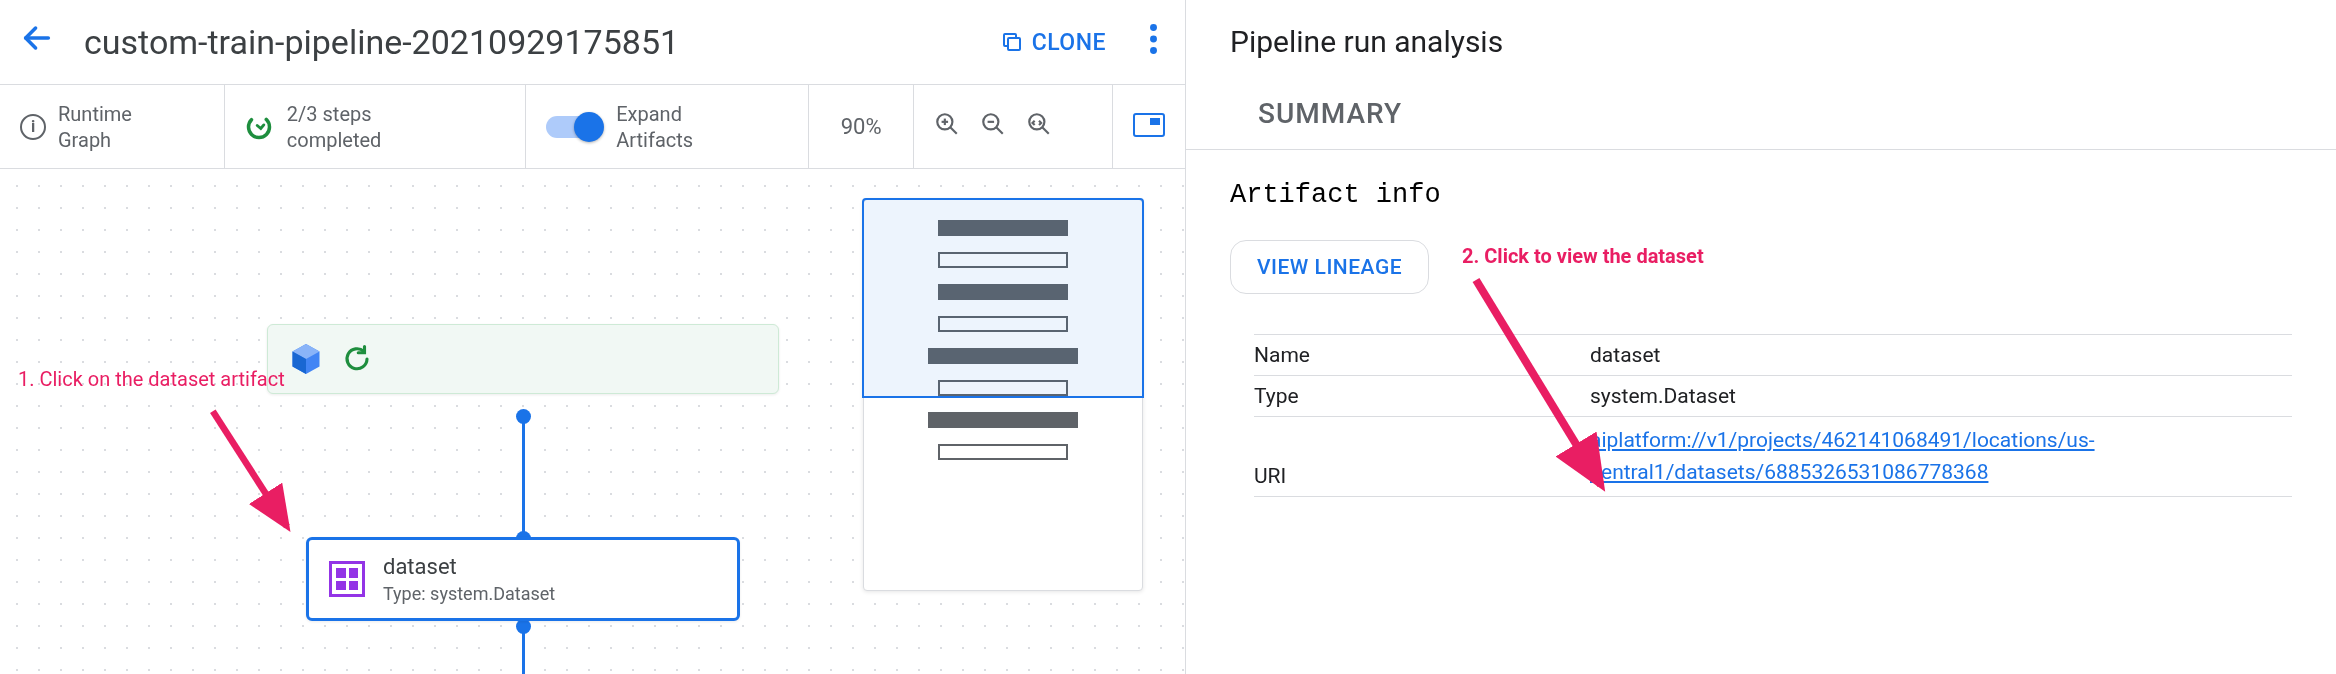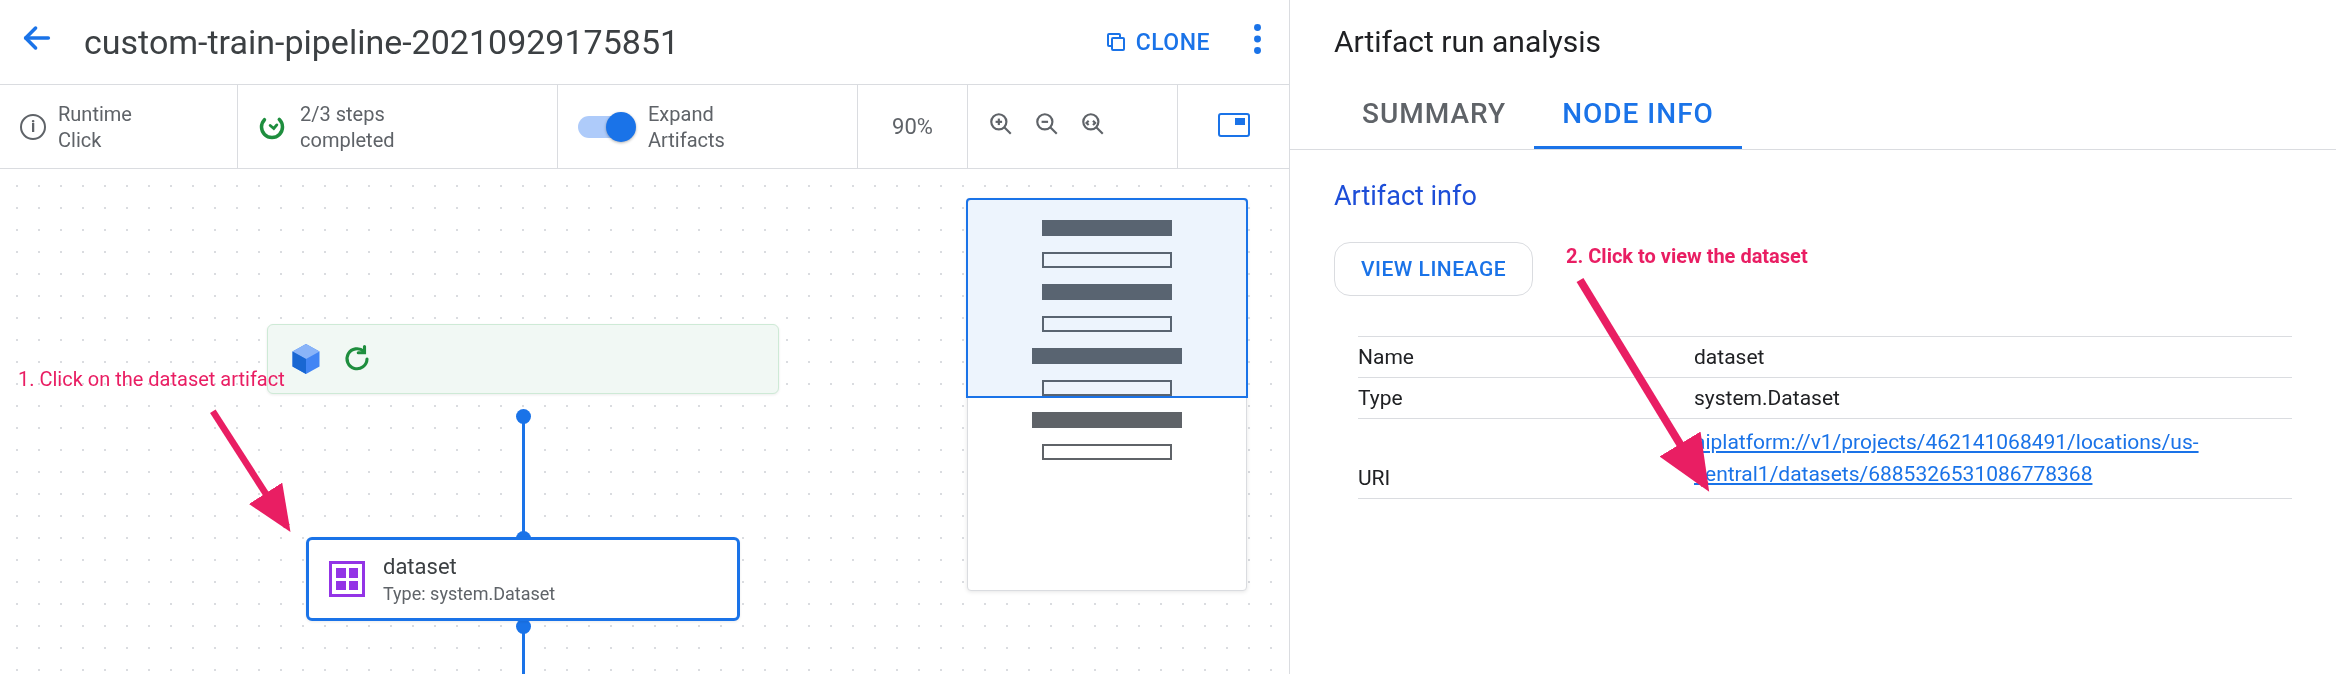--- a/index.html
+++ b/index.html
@@ -1,21 +1,21 @@
 <!DOCTYPE html>
 <html><head>
 <meta charset="utf-8">
 <style>
   * { box-sizing: border-box; margin: 0; padding: 0; }
   body { font-family: 'Google Sans', Roboto, Arial, sans-serif; color: #202124; background: #fff; }
   
   .app { display: flex; width: 2336px; height: 674px; }
   
   
-  .left-panel { width: 1290px; border-right: 1px solid #dadce0; display: flex; flex-direction: column; }
+  .left-panel { width: 1186px; border-right: 1px solid #dadce0; display: flex; flex-direction: column; }
   
   .header-row { display: flex; align-items: center; height: 85px; padding: 0 20px; border-bottom: 1px solid #dadce0; }
   .back-arrow { color: #1a73e8; font-size: 34px; cursor: pointer; margin-right: 30px; }
   .title { font-size: 34px; font-weight: 400; color: #3c4043; flex: 1; }
   .clone-btn { display: flex; align-items: center; color: #1a73e8; font-size: 23px; font-weight: 500; letter-spacing: 0.5px; cursor: pointer; padding: 8px 16px; }
   .clone-btn svg { margin-right: 8px; }
   .more-btn { color: #1a73e8; font-size: 28px; cursor: pointer; margin-left: 20px; padding: 8px; }
   
   .status-row { display: flex; align-items: center; height: 84px; border-bottom: 1px solid #dadce0; }
   .status-cell { display: flex; align-items: center; padding: 0 20px; height: 100%; border-right: 1px solid #dadce0; }
@@ -70,21 +70,21 @@
   
   
   .right-panel { flex: 1; padding: 0; display: flex; flex-direction: column; }
   .rp-header { padding: 24px 44px 20px; }
   .rp-title { font-size: 30px; font-weight: 400; color: #202124; }
   .tabs { display: flex; border-bottom: 1px solid #dadce0; padding: 0 44px; }
   .tab { padding: 18px 28px 16px; font-size: 28px; font-weight: 500; letter-spacing: 1px; color: #5f6368; cursor: pointer; border-bottom: 3px solid transparent; }
   .tab.active { color: #1a73e8; border-bottom-color: #1a73e8; }
   
   .rp-body { padding: 30px 44px; position: relative; }
-  .section-title { font-size: 27px; font-weight: 400; color: #1d4ed8; margin-bottom: 30px; }
+  .section-title { font-size: 27px; font-weight: 400; color: #000000; margin-bottom: 30px; font-family: Liberation Mono, monospace; }
   .lineage-btn { display: inline-block; padding: 14px 26px; border: 1px solid #dadce0; border-radius: 16px; color: #1a73e8; font-size: 21px; font-weight: 500; letter-spacing: 0.5px; cursor: pointer; margin-bottom: 40px; }
   
   .info-table { width: 100%; }
   .info-row { display: flex; border-top: 1px solid #dadce0; padding: 8px 0; align-items: flex-end; margin-left: 24px; }
   .info-row:last-child { border-bottom: 1px solid #dadce0; }
   .info-label { width: 336px; font-size: 21px; color: #202124; }
   .info-value { flex: 1; font-size: 21px; color: #202124; }
   .info-value.link { color: #1a73e8; text-decoration: underline; cursor: pointer; line-height: 1.5; }
   
   .anno2 { color: #e91e63; font-size: 20px; font-weight: 700; position: absolute; left: 276px; top: 94px; width: 280px; white-space: nowrap; }
@@ -117,21 +117,21 @@
             <circle cx="3" cy="13" r="3" fill="#1a73e8"></circle>
             <circle cx="3" cy="23" r="3" fill="#1a73e8"></circle>
           </svg>
       </div>
     </div>
 
     <div class="status-row">
       <div class="status-cell" style="width:238px">
         <div class="info-icon">i</div>
         <div class="status-text" style="white-space:pre-line">Runtime
-Click</div>
+Graph</div>
       </div>
       <div class="status-cell" style="width:320px">
         <svg class="spinner-icon" viewBox="0 0 24 24">
             <circle cx="12" cy="12" r="9" fill="none" stroke="#1e8e3e" stroke-width="3" stroke-dasharray="42 14" stroke-linecap="round" transform="rotate(-45 12 12)"></circle>
             <polyline points="14 8 14 12 10 12" fill="none" stroke="#1e8e3e" stroke-width="2.5" stroke-linecap="round" transform="rotate(40 12 12)"></polyline>
           </svg>
         <div class="status-text" style="white-space:pre-line">2/3 steps
 completed</div>
       </div>
       <div class="status-cell" style="width:300px">
@@ -224,25 +224,24 @@
         <div class="mm-bar mm-outline"></div>
         <div class="mm-bar mm-solid" style="width:150px"></div>
         <div class="mm-bar mm-outline"></div>
       </div>
 
     </div>
   </div>
 
   <div class="right-panel">
     <div class="rp-header">
-      <div class="rp-title">Artifact run analysis</div>
+      <div class="rp-title">Pipeline run analysis</div>
     </div>
     <div class="tabs">
       <div class="tab">SUMMARY</div>
-      <div class="tab active">NODE INFO</div>
     </div>
     <div class="rp-body">
       <div class="section-title">Artifact info</div>
       <div class="lineage-btn">VIEW LINEAGE</div>
 
       <div class="anno2">2. Click to view the dataset</div>
       <svg class="arrow2" viewBox="0 0 180 240">
           <defs>
             <marker id="ah2" markerWidth="10" markerHeight="10" refX="6" refY="3" orient="auto">
               <path d="M0,0 L7,3 L0,6 Z" fill="#e91e63"></path>

